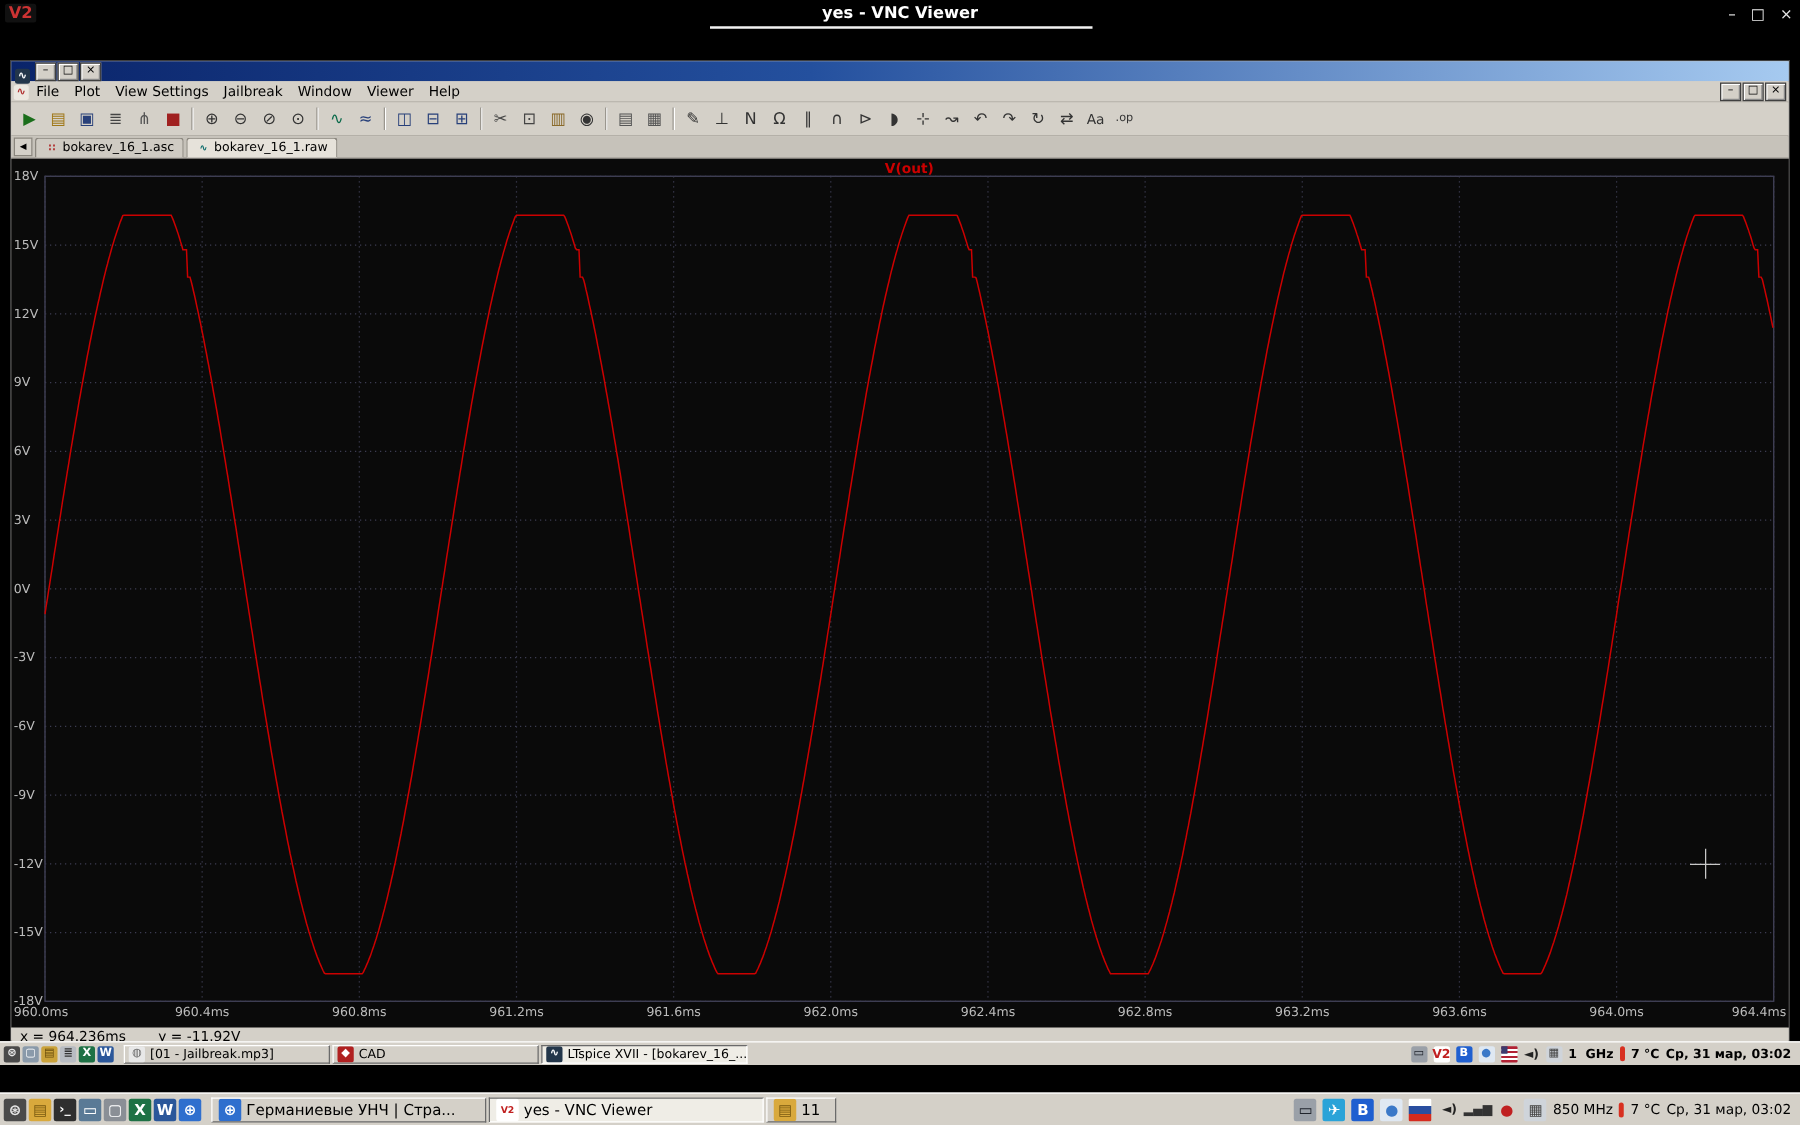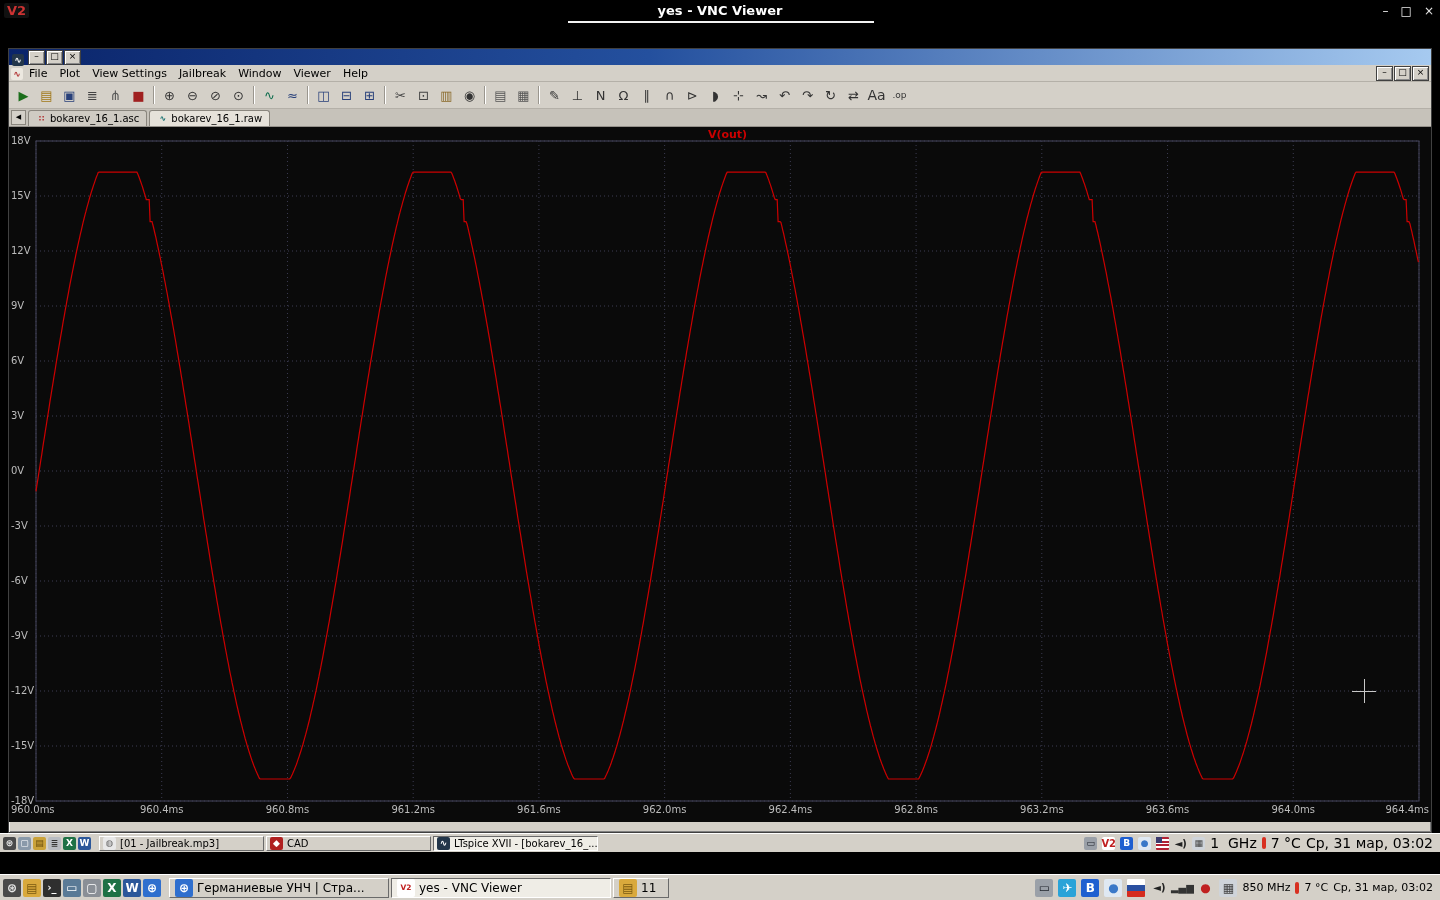--- a/index.html
+++ b/index.html
@@ -70,21 +70,21 @@
   #remote-taskbar{position:absolute;left:0;bottom:0;width:1440px;height:19px;}
   #host-taskbar{position:absolute;left:0;top:874px;width:1440px;height:26px;}
   .ql{display:flex;align-items:center;gap:2px;}
   .tasks{display:flex;align-items:center;gap:2px;margin-left:8px;}
   .task{display:inline-flex;align-items:center;gap:4px;border:1px solid;
         border-color:#fff #6a6a6a #6a6a6a #fff;background:#d4d0c8;overflow:hidden;
         white-space:nowrap;box-sizing:border-box;}
   .task.active{border-color:#6a6a6a #fff #fff #6a6a6a;background:#efede6;}
   .tray{margin-left:auto;display:flex;align-items:center;gap:5px;padding-right:4px;}
   .tray-text{font-size:11px;white-space:pre;}
-  #remote-taskbar .tray-text{font-size:14px;}
+  #remote-taskbar .tray-text{font-size:10px;font-weight:bold;}
   #remote-taskbar .task{width:165px;height:15px;font-size:10px;padding:0 3px;}
   #host-taskbar .task{width:220px;height:20px;font-size:12px;padding:0 5px;}
   #host-taskbar .task.small{width:56px;}
 
   .mini{display:inline-flex;align-items:center;justify-content:center;border-radius:2px;
         font-weight:bold;flex:none;}
   #remote-taskbar .mini{width:13px;height:13px;font-size:9px;}
   #host-taskbar .mini{width:18px;height:18px;font-size:12px;}
   #lt-titlebar .mini,#lt-menubar .mini{width:12px;height:12px;font-size:9px;}
   .tab .mini{width:11px;height:11px;font-size:8px;background:#f4f4f4;}
@@ -178,21 +178,21 @@
           <span class="tb-btn" style="color: rgb(51, 51, 51);">∥</span>
           <span class="tb-btn" style="color: rgb(51, 51, 51);">∩</span>
           <span class="tb-btn" style="color: rgb(51, 51, 51);">⊳</span>
           <span class="tb-btn" style="color: rgb(51, 51, 51);">◗</span>
           <span class="tb-btn" style="color: rgb(51, 51, 51);">⊹</span>
           <span class="tb-btn" style="color: rgb(51, 51, 51);">↝</span>
           <span class="tb-btn" style="color: rgb(51, 51, 51);">↶</span>
           <span class="tb-btn" style="color: rgb(51, 51, 51);">↷</span>
           <span class="tb-btn" style="color: rgb(51, 51, 51);">↻</span>
           <span class="tb-btn" style="color: rgb(51, 51, 51);">⇄</span>
-          <span class="tb-btn" style="color: rgb(51, 51, 51); font-size: 14px;">Aa</span>
+          <span class="tb-btn" style="color: rgb(51, 51, 51); font-size: 11px;">Aa</span>
           <span class="tb-btn" style="color: rgb(51, 51, 51); font-size: 9px;">.op</span>
         </div>
 
       <div id="lt-tabs">
         <span id="tab-scroll">◀</span>
         <span id="tabs-slot" style="display:flex;gap:2px;align-items:flex-end;">
             <span class="tab">
               <span class="mini" style="background: transparent; color: rgb(176, 48, 48);">∷</span>
               <span>bokarev_16_1.asc</span>
             </span>
@@ -258,20 +258,24 @@
             <text class="ylab" x="2" y="677">-18V</text>
             <text class="ptitle" x="718.5" y="11" text-anchor="middle" fill="#cc0000">V(out)</text>
             <path d="M27.0 364.3L27.9 358.2L28.9 352.1L29.8 346.0L30.8 339.9L31.7 333.9L32.7 327.8L33.6 321.7L34.5 315.7L35.5 309.6L36.4 303.6L37.4 297.5L38.3 291.5L39.3 285.5L40.2 279.6L41.1 273.6L42.1 267.7L43.0 261.8L44.0 255.9L44.9 250.1L45.9 244.3L46.8 238.5L47.7 232.8L48.7 227.1L49.6 221.5L50.6 215.9L51.5 210.3L52.5 204.8L53.4 199.3L54.3 193.9L55.3 188.6L56.2 183.3L57.2 178.0L58.1 172.8L59.1 167.7L60.0 162.6L60.9 157.6L61.9 152.7L62.8 147.8L63.8 143.0L64.7 138.3L65.7 133.7L66.6 129.1L67.5 124.6L68.5 120.2L69.4 115.8L70.4 111.6L71.3 107.4L72.3 103.3L73.2 99.3L74.1 95.4L75.1 91.5L76.0 87.8L77.0 84.2L77.9 80.6L78.9 77.1L79.8 73.8L80.7 70.5L81.7 67.3L82.6 64.2L83.6 61.2L84.5 58.4L85.5 55.6L86.4 52.9L87.3 50.3L88.3 47.9L89.2 45.5L90.2 45.2L91.1 45.2L92.1 45.2L93.0 45.2L93.9 45.2L94.9 45.2L95.8 45.2L96.8 45.2L97.7 45.2L98.7 45.2L99.6 45.2L100.6 45.2L101.5 45.2L102.4 45.2L103.4 45.2L104.3 45.2L105.3 45.2L106.2 45.2L107.2 45.2L108.1 45.2L109.0 45.2L110.0 45.2L110.9 45.2L111.9 45.2L112.8 45.2L113.8 45.2L114.7 45.2L115.6 45.2L116.6 45.2L117.5 45.2L118.5 45.2L119.4 45.2L120.4 45.2L121.3 45.2L122.2 45.2L123.2 45.2L124.1 45.2L125.1 45.2L126.0 45.2L127.0 45.2L127.9 45.2L128.8 47.1L129.8 49.5L130.7 52.0L131.7 54.7L132.6 57.4L133.6 60.3L134.5 63.2L135.4 66.3L136.4 69.4L137.3 72.7L138.3 72.7L139.2 72.7L140.2 72.7L141.1 94.7L142.0 94.7L143.0 94.7L143.9 98.0L144.9 102.0L145.8 106.0L146.8 110.2L147.7 114.4L148.6 118.7L149.6 123.1L150.5 127.6L151.5 132.1L152.4 136.8L153.4 141.5L154.3 146.2L155.2 151.1L156.2 156.0L157.1 161.0L158.1 166.0L159.0 171.1L160.0 176.3L160.9 181.5L161.8 186.8L162.8 192.1L163.7 197.5L164.7 203.0L165.6 208.5L166.6 214.0L167.5 219.6L168.4 225.2L169.4 230.9L170.3 236.6L171.3 242.4L172.2 248.2L173.2 254.0L174.1 259.8L175.0 265.7L176.0 271.6L176.9 277.6L177.9 283.5L178.8 289.5L179.8 295.5L180.7 301.5L181.6 307.6L182.6 313.6L183.5 319.7L184.5 325.8L185.4 331.8L186.4 337.9L187.3 344.0L188.2 350.1L189.2 356.2L190.1 362.2L191.1 368.3L192.0 374.4L193.0 380.4L193.9 386.5L194.8 392.5L195.8 398.5L196.7 404.5L197.7 410.4L198.6 416.4L199.6 422.3L200.5 428.2L201.4 434.0L202.4 439.8L203.3 445.6L204.3 451.4L205.2 457.1L206.2 462.8L207.1 468.4L208.0 474.0L209.0 479.5L209.9 485.0L210.9 490.5L211.8 495.9L212.8 501.2L213.7 506.5L214.6 511.7L215.6 516.9L216.5 522.0L217.5 527.0L218.4 532.0L219.4 536.9L220.3 541.8L221.2 546.5L222.2 551.2L223.1 555.9L224.1 560.4L225.0 564.9L226.0 569.3L226.9 573.6L227.8 577.8L228.8 582.0L229.7 586.0L230.7 590.0L231.6 593.9L232.6 597.7L233.5 601.4L234.5 605.0L235.4 608.6L236.3 612.0L237.3 615.3L238.2 618.6L239.2 621.7L240.1 624.8L241.1 627.7L242.0 630.6L242.9 633.3L243.9 636.0L244.8 638.5L245.8 640.9L246.7 643.3L247.7 645.5L248.6 647.6L249.5 649.6L250.5 651.5L251.4 652.0L252.4 652.0L253.3 652.0L254.3 652.0L255.2 652.0L256.1 652.0L257.1 652.0L258.0 652.0L259.0 652.0L259.9 652.0L260.9 652.0L261.8 652.0L262.7 652.0L263.7 652.0L264.6 652.0L265.6 652.0L266.5 652.0L267.5 652.0L268.4 652.0L269.3 652.0L270.3 652.0L271.2 652.0L272.2 652.0L273.1 652.0L274.1 652.0L275.0 652.0L275.9 652.0L276.9 652.0L277.8 652.0L278.8 652.0L279.7 652.0L280.7 652.0L281.6 650.9L282.5 648.9L283.5 646.9L284.4 644.7L285.4 642.5L286.3 640.1L287.3 637.7L288.2 635.1L289.1 632.4L290.1 629.6L291.0 626.8L292.0 623.8L292.9 620.7L293.9 617.5L294.8 614.2L295.7 610.9L296.7 607.4L297.6 603.8L298.6 600.2L299.5 596.5L300.5 592.6L301.4 588.7L302.3 584.7L303.3 580.6L304.2 576.4L305.2 572.2L306.1 567.8L307.1 563.4L308.0 558.9L308.9 554.3L309.9 549.7L310.8 545.0L311.8 540.2L312.7 535.3L313.7 530.4L314.6 525.4L315.5 520.3L316.5 515.2L317.4 510.0L318.4 504.7L319.3 499.4L320.3 494.1L321.2 488.7L322.1 483.2L323.1 477.7L324.0 472.1L325.0 466.5L325.9 460.9L326.9 455.2L327.8 449.5L328.7 443.7L329.7 437.9L330.6 432.1L331.6 426.2L332.5 420.3L333.5 414.4L334.4 408.4L335.3 402.5L336.3 396.5L337.2 390.5L338.2 384.4L339.1 378.4L340.1 372.3L341.0 366.3L341.9 360.2L342.9 354.1L343.8 348.1L344.8 342.0L345.7 335.9L346.7 329.8L347.6 323.7L348.5 317.7L349.5 311.6L350.4 305.6L351.4 299.5L352.3 293.5L353.3 287.5L354.2 281.5L355.1 275.6L356.1 269.7L357.0 263.8L358.0 257.9L358.9 252.0L359.9 246.2L360.8 240.4L361.7 234.7L362.7 229.0L363.6 223.3L364.6 217.7L365.5 212.1L366.5 206.6L367.4 201.1L368.3 195.7L369.3 190.3L370.2 185.0L371.2 179.7L372.1 174.5L373.1 169.4L374.0 164.3L375.0 159.3L375.9 154.3L376.8 149.5L377.8 144.6L378.7 139.9L379.7 135.2L380.6 130.6L381.6 126.1L382.5 121.6L383.4 117.3L384.4 113.0L385.3 108.8L386.3 104.7L387.2 100.6L388.2 96.7L389.1 92.8L390.0 89.0L391.0 85.4L391.9 81.8L392.9 78.3L393.8 74.9L394.8 71.6L395.7 68.4L396.6 65.2L397.6 62.2L398.5 59.3L399.5 56.5L400.4 53.8L401.4 51.2L402.3 48.7L403.2 46.3L404.2 45.2L405.1 45.2L406.1 45.2L407.0 45.2L408.0 45.2L408.9 45.2L409.8 45.2L410.8 45.2L411.7 45.2L412.7 45.2L413.6 45.2L414.6 45.2L415.5 45.2L416.4 45.2L417.4 45.2L418.3 45.2L419.3 45.2L420.2 45.2L421.2 45.2L422.1 45.2L423.0 45.2L424.0 45.2L424.9 45.2L425.9 45.2L426.8 45.2L427.8 45.2L428.7 45.2L429.6 45.2L430.6 45.2L431.5 45.2L432.5 45.2L433.4 45.2L434.4 45.2L435.3 45.2L436.2 45.2L437.2 45.2L438.1 45.2L439.1 45.2L440.0 45.2L441.0 45.2L441.9 45.2L442.8 46.3L443.8 48.7L444.7 51.2L445.7 53.8L446.6 56.5L447.6 59.3L448.5 62.2L449.4 65.2L450.4 68.4L451.3 71.6L452.3 72.7L453.2 72.7L454.2 72.7L455.1 94.7L456.0 94.7L457.0 94.7L457.9 96.7L458.9 100.6L459.8 104.7L460.8 108.8L461.7 113.0L462.6 117.3L463.6 121.6L464.5 126.1L465.5 130.6L466.4 135.2L467.4 139.9L468.3 144.6L469.2 149.5L470.2 154.3L471.1 159.3L472.1 164.3L473.0 169.4L474.0 174.5L474.9 179.7L475.8 185.0L476.8 190.3L477.7 195.7L478.7 201.1L479.6 206.6L480.6 212.1L481.5 217.7L482.4 223.3L483.4 229.0L484.3 234.7L485.3 240.4L486.2 246.2L487.2 252.0L488.1 257.9L489.0 263.8L490.0 269.7L490.9 275.6L491.9 281.5L492.8 287.5L493.8 293.5L494.7 299.5L495.6 305.6L496.6 311.6L497.5 317.7L498.5 323.7L499.4 329.8L500.4 335.9L501.3 342.0L502.2 348.1L503.2 354.1L504.1 360.2L505.1 366.3L506.0 372.3L507.0 378.4L507.9 384.4L508.8 390.5L509.8 396.5L510.7 402.5L511.7 408.4L512.6 414.4L513.6 420.3L514.5 426.2L515.5 432.1L516.4 437.9L517.3 443.7L518.3 449.5L519.2 455.2L520.2 460.9L521.1 466.5L522.1 472.1L523.0 477.7L523.9 483.2L524.9 488.7L525.8 494.1L526.8 499.4L527.7 504.7L528.7 510.0L529.6 515.2L530.5 520.3L531.5 525.4L532.4 530.4L533.4 535.3L534.3 540.2L535.3 545.0L536.2 549.7L537.1 554.3L538.1 558.9L539.0 563.4L540.0 567.8L540.9 572.2L541.9 576.4L542.8 580.6L543.7 584.7L544.7 588.7L545.6 592.6L546.6 596.5L547.5 600.2L548.5 603.8L549.4 607.4L550.3 610.9L551.3 614.2L552.2 617.5L553.2 620.7L554.1 623.8L555.1 626.8L556.0 629.6L556.9 632.4L557.9 635.1L558.8 637.7L559.8 640.1L560.7 642.5L561.7 644.7L562.6 646.9L563.5 648.9L564.5 650.9L565.4 652.0L566.4 652.0L567.3 652.0L568.3 652.0L569.2 652.0L570.1 652.0L571.1 652.0L572.0 652.0L573.0 652.0L573.9 652.0L574.9 652.0L575.8 652.0L576.7 652.0L577.7 652.0L578.6 652.0L579.6 652.0L580.5 652.0L581.5 652.0L582.4 652.0L583.3 652.0L584.3 652.0L585.2 652.0L586.2 652.0L587.1 652.0L588.1 652.0L589.0 652.0L589.9 652.0L590.9 652.0L591.8 652.0L592.8 652.0L593.7 652.0L594.7 652.0L595.6 651.5L596.5 649.6L597.5 647.6L598.4 645.5L599.4 643.3L600.3 640.9L601.3 638.5L602.2 636.0L603.1 633.3L604.1 630.6L605.0 627.7L606.0 624.8L606.9 621.7L607.9 618.6L608.8 615.3L609.7 612.0L610.7 608.6L611.6 605.0L612.6 601.4L613.5 597.7L614.5 593.9L615.4 590.0L616.3 586.0L617.3 582.0L618.2 577.8L619.2 573.6L620.1 569.3L621.1 564.9L622.0 560.4L622.9 555.9L623.9 551.2L624.8 546.5L625.8 541.8L626.7 536.9L627.7 532.0L628.6 527.0L629.5 522.0L630.5 516.9L631.4 511.7L632.4 506.5L633.3 501.2L634.3 495.9L635.2 490.5L636.1 485.0L637.1 479.5L638.0 474.0L639.0 468.4L639.9 462.8L640.9 457.1L641.8 451.4L642.7 445.6L643.7 439.8L644.6 434.0L645.6 428.2L646.5 422.3L647.5 416.4L648.4 410.4L649.4 404.5L650.3 398.5L651.2 392.5L652.2 386.5L653.1 380.4L654.1 374.4L655.0 368.3L656.0 362.2L656.9 356.2L657.8 350.1L658.8 344.0L659.7 337.9L660.7 331.8L661.6 325.8L662.6 319.7L663.5 313.6L664.4 307.6L665.4 301.5L666.3 295.5L667.3 289.5L668.2 283.5L669.2 277.6L670.1 271.6L671.0 265.7L672.0 259.8L672.9 254.0L673.9 248.2L674.8 242.4L675.8 236.6L676.7 230.9L677.6 225.2L678.6 219.6L679.5 214.0L680.5 208.5L681.4 203.0L682.4 197.5L683.3 192.1L684.2 186.8L685.2 181.5L686.1 176.3L687.1 171.1L688.0 166.0L689.0 161.0L689.9 156.0L690.8 151.1L691.8 146.2L692.7 141.5L693.7 136.8L694.6 132.1L695.6 127.6L696.5 123.1L697.4 118.7L698.4 114.4L699.3 110.2L700.3 106.0L701.2 102.0L702.2 98.0L703.1 94.1L704.0 90.3L705.0 86.6L705.9 83.0L706.9 79.4L707.8 76.0L708.8 72.7L709.7 69.4L710.6 66.3L711.6 63.2L712.5 60.3L713.5 57.4L714.4 54.7L715.4 52.0L716.3 49.5L717.2 47.1L718.2 45.2L719.1 45.2L720.1 45.2L721.0 45.2L722.0 45.2L722.9 45.2L723.8 45.2L724.8 45.2L725.7 45.2L726.7 45.2L727.6 45.2L728.6 45.2L729.5 45.2L730.4 45.2L731.4 45.2L732.3 45.2L733.3 45.2L734.2 45.2L735.2 45.2L736.1 45.2L737.0 45.2L738.0 45.2L738.9 45.2L739.9 45.2L740.8 45.2L741.8 45.2L742.7 45.2L743.6 45.2L744.6 45.2L745.5 45.2L746.5 45.2L747.4 45.2L748.4 45.2L749.3 45.2L750.2 45.2L751.2 45.2L752.1 45.2L753.1 45.2L754.0 45.2L755.0 45.2L755.9 45.2L756.8 45.5L757.8 47.9L758.7 50.3L759.7 52.9L760.6 55.6L761.6 58.4L762.5 61.2L763.4 64.2L764.4 67.3L765.3 70.5L766.3 72.7L767.2 72.7L768.2 72.7L769.1 94.7L770.0 94.7L771.0 94.7L771.9 95.4L772.9 99.3L773.8 103.3L774.8 107.4L775.7 111.6L776.6 115.8L777.6 120.2L778.5 124.6L779.5 129.1L780.4 133.7L781.4 138.3L782.3 143.0L783.2 147.8L784.2 152.7L785.1 157.6L786.1 162.6L787.0 167.7L788.0 172.8L788.9 178.0L789.9 183.3L790.8 188.6L791.7 193.9L792.7 199.3L793.6 204.8L794.6 210.3L795.5 215.9L796.5 221.5L797.4 227.1L798.3 232.8L799.3 238.5L800.2 244.3L801.2 250.1L802.1 255.9L803.1 261.8L804.0 267.7L804.9 273.6L805.9 279.6L806.8 285.5L807.8 291.5L808.7 297.5L809.7 303.6L810.6 309.6L811.5 315.7L812.5 321.7L813.4 327.8L814.4 333.9L815.3 339.9L816.3 346.0L817.2 352.1L818.1 358.2L819.1 364.3L820.0 370.3L821.0 376.4L821.9 382.4L822.9 388.5L823.8 394.5L824.7 400.5L825.7 406.5L826.6 412.4L827.6 418.3L828.5 424.2L829.5 430.1L830.4 436.0L831.3 441.8L832.3 447.6L833.2 453.3L834.2 459.0L835.1 464.7L836.1 470.3L837.0 475.9L837.9 481.4L838.9 486.9L839.8 492.3L840.8 497.7L841.7 503.0L842.7 508.3L843.6 513.5L844.5 518.6L845.5 523.7L846.4 528.7L847.4 533.7L848.3 538.5L849.3 543.4L850.2 548.1L851.1 552.8L852.1 557.4L853.0 561.9L854.0 566.4L854.9 570.7L855.9 575.0L856.8 579.2L857.7 583.3L858.7 587.4L859.6 591.3L860.6 595.2L861.5 599.0L862.5 602.6L863.4 606.2L864.3 609.7L865.3 613.1L866.2 616.4L867.2 619.6L868.1 622.8L869.1 625.8L870.0 628.7L870.9 631.5L871.9 634.2L872.8 636.8L873.8 639.3L874.7 641.7L875.7 644.0L876.6 646.2L877.5 648.3L878.5 650.2L879.4 652.0L880.4 652.0L881.3 652.0L882.3 652.0L883.2 652.0L884.1 652.0L885.1 652.0L886.0 652.0L887.0 652.0L887.9 652.0L888.9 652.0L889.8 652.0L890.7 652.0L891.7 652.0L892.6 652.0L893.6 652.0L894.5 652.0L895.5 652.0L896.4 652.0L897.3 652.0L898.3 652.0L899.2 652.0L900.2 652.0L901.1 652.0L902.1 652.0L903.0 652.0L903.9 652.0L904.9 652.0L905.8 652.0L906.8 652.0L907.7 652.0L908.7 652.0L909.6 652.0L910.5 650.2L911.5 648.3L912.4 646.2L913.4 644.0L914.3 641.7L915.3 639.3L916.2 636.8L917.1 634.2L918.1 631.5L919.0 628.7L920.0 625.8L920.9 622.8L921.9 619.6L922.8 616.4L923.7 613.1L924.7 609.7L925.6 606.2L926.6 602.6L927.5 599.0L928.5 595.2L929.4 591.3L930.4 587.4L931.3 583.3L932.2 579.2L933.2 575.0L934.1 570.7L935.1 566.4L936.0 561.9L937.0 557.4L937.9 552.8L938.8 548.1L939.8 543.4L940.7 538.5L941.7 533.7L942.6 528.7L943.6 523.7L944.5 518.6L945.4 513.5L946.4 508.3L947.3 503.0L948.3 497.7L949.2 492.3L950.2 486.9L951.1 481.4L952.0 475.9L953.0 470.3L953.9 464.7L954.9 459.0L955.8 453.3L956.8 447.6L957.7 441.8L958.6 436.0L959.6 430.1L960.5 424.2L961.5 418.3L962.4 412.4L963.4 406.5L964.3 400.5L965.2 394.5L966.2 388.5L967.1 382.4L968.1 376.4L969.0 370.3L970.0 364.3L970.9 358.2L971.8 352.1L972.8 346.0L973.7 339.9L974.7 333.9L975.6 327.8L976.6 321.7L977.5 315.7L978.4 309.6L979.4 303.6L980.3 297.5L981.3 291.5L982.2 285.5L983.2 279.6L984.1 273.6L985.0 267.7L986.0 261.8L986.9 255.9L987.9 250.1L988.8 244.3L989.8 238.5L990.7 232.8L991.6 227.1L992.6 221.5L993.5 215.9L994.5 210.3L995.4 204.8L996.4 199.3L997.3 193.9L998.2 188.6L999.2 183.3L1000.1 178.0L1001.1 172.8L1002.0 167.7L1003.0 162.6L1003.9 157.6L1004.8 152.7L1005.8 147.8L1006.7 143.0L1007.7 138.3L1008.6 133.7L1009.6 129.1L1010.5 124.6L1011.4 120.2L1012.4 115.8L1013.3 111.6L1014.3 107.4L1015.2 103.3L1016.2 99.3L1017.1 95.4L1018.0 91.5L1019.0 87.8L1019.9 84.2L1020.9 80.6L1021.8 77.1L1022.8 73.8L1023.7 70.5L1024.6 67.3L1025.6 64.2L1026.5 61.2L1027.5 58.4L1028.4 55.6L1029.4 52.9L1030.3 50.3L1031.2 47.9L1032.2 45.5L1033.1 45.2L1034.1 45.2L1035.0 45.2L1036.0 45.2L1036.9 45.2L1037.8 45.2L1038.8 45.2L1039.7 45.2L1040.7 45.2L1041.6 45.2L1042.6 45.2L1043.5 45.2L1044.4 45.2L1045.4 45.2L1046.3 45.2L1047.3 45.2L1048.2 45.2L1049.2 45.2L1050.1 45.2L1051.0 45.2L1052.0 45.2L1052.9 45.2L1053.9 45.2L1054.8 45.2L1055.8 45.2L1056.7 45.2L1057.6 45.2L1058.6 45.2L1059.5 45.2L1060.5 45.2L1061.4 45.2L1062.4 45.2L1063.3 45.2L1064.3 45.2L1065.2 45.2L1066.1 45.2L1067.1 45.2L1068.0 45.2L1069.0 45.2L1069.9 45.2L1070.9 45.2L1071.8 47.1L1072.7 49.5L1073.7 52.0L1074.6 54.7L1075.6 57.4L1076.5 60.3L1077.5 63.2L1078.4 66.3L1079.3 69.4L1080.3 72.7L1081.2 72.7L1082.2 72.7L1083.1 72.7L1084.1 94.7L1085.0 94.7L1085.9 94.7L1086.9 98.0L1087.8 102.0L1088.8 106.0L1089.7 110.2L1090.7 114.4L1091.6 118.7L1092.5 123.1L1093.5 127.6L1094.4 132.1L1095.4 136.8L1096.3 141.5L1097.3 146.2L1098.2 151.1L1099.1 156.0L1100.1 161.0L1101.0 166.0L1102.0 171.1L1102.9 176.3L1103.9 181.5L1104.8 186.8L1105.7 192.1L1106.7 197.5L1107.6 203.0L1108.6 208.5L1109.5 214.0L1110.5 219.6L1111.4 225.2L1112.3 230.9L1113.3 236.6L1114.2 242.4L1115.2 248.2L1116.1 254.0L1117.1 259.8L1118.0 265.7L1118.9 271.6L1119.9 277.6L1120.8 283.5L1121.8 289.5L1122.7 295.5L1123.7 301.5L1124.6 307.6L1125.5 313.6L1126.5 319.7L1127.4 325.8L1128.4 331.8L1129.3 337.9L1130.3 344.0L1131.2 350.1L1132.1 356.2L1133.1 362.2L1134.0 368.3L1135.0 374.4L1135.9 380.4L1136.9 386.5L1137.8 392.5L1138.7 398.5L1139.7 404.5L1140.6 410.4L1141.6 416.4L1142.5 422.3L1143.5 428.2L1144.4 434.0L1145.3 439.8L1146.3 445.6L1147.2 451.4L1148.2 457.1L1149.1 462.8L1150.1 468.4L1151.0 474.0L1151.9 479.5L1152.9 485.0L1153.8 490.5L1154.8 495.9L1155.7 501.2L1156.7 506.5L1157.6 511.7L1158.5 516.9L1159.5 522.0L1160.4 527.0L1161.4 532.0L1162.3 536.9L1163.3 541.8L1164.2 546.5L1165.1 551.2L1166.1 555.9L1167.0 560.4L1168.0 564.9L1168.9 569.3L1169.9 573.6L1170.8 577.8L1171.7 582.0L1172.7 586.0L1173.6 590.0L1174.6 593.9L1175.5 597.7L1176.5 601.4L1177.4 605.0L1178.3 608.6L1179.3 612.0L1180.2 615.3L1181.2 618.6L1182.1 621.7L1183.1 624.8L1184.0 627.7L1184.9 630.6L1185.9 633.3L1186.8 636.0L1187.8 638.5L1188.7 640.9L1189.7 643.3L1190.6 645.5L1191.5 647.6L1192.5 649.6L1193.4 651.5L1194.4 652.0L1195.3 652.0L1196.3 652.0L1197.2 652.0L1198.1 652.0L1199.1 652.0L1200.0 652.0L1201.0 652.0L1201.9 652.0L1202.9 652.0L1203.8 652.0L1204.8 652.0L1205.7 652.0L1206.6 652.0L1207.6 652.0L1208.5 652.0L1209.5 652.0L1210.4 652.0L1211.4 652.0L1212.3 652.0L1213.2 652.0L1214.2 652.0L1215.1 652.0L1216.1 652.0L1217.0 652.0L1218.0 652.0L1218.9 652.0L1219.8 652.0L1220.8 652.0L1221.7 652.0L1222.7 652.0L1223.6 652.0L1224.6 650.9L1225.5 648.9L1226.4 646.9L1227.4 644.7L1228.3 642.5L1229.3 640.1L1230.2 637.7L1231.2 635.1L1232.1 632.4L1233.0 629.6L1234.0 626.8L1234.9 623.8L1235.9 620.7L1236.8 617.5L1237.8 614.2L1238.7 610.9L1239.6 607.4L1240.6 603.8L1241.5 600.2L1242.5 596.5L1243.4 592.6L1244.4 588.7L1245.3 584.7L1246.2 580.6L1247.2 576.4L1248.1 572.2L1249.1 567.8L1250.0 563.4L1251.0 558.9L1251.9 554.3L1252.8 549.7L1253.8 545.0L1254.7 540.2L1255.7 535.3L1256.6 530.4L1257.6 525.4L1258.5 520.3L1259.4 515.2L1260.4 510.0L1261.3 504.7L1262.3 499.4L1263.2 494.1L1264.2 488.7L1265.1 483.2L1266.0 477.7L1267.0 472.1L1267.9 466.5L1268.9 460.9L1269.8 455.2L1270.8 449.5L1271.7 443.7L1272.6 437.9L1273.6 432.1L1274.5 426.2L1275.5 420.3L1276.4 414.4L1277.4 408.4L1278.3 402.5L1279.2 396.5L1280.2 390.5L1281.1 384.4L1282.1 378.4L1283.0 372.3L1284.0 366.3L1284.9 360.2L1285.8 354.1L1286.8 348.1L1287.7 342.0L1288.7 335.9L1289.6 329.8L1290.6 323.7L1291.5 317.7L1292.4 311.6L1293.4 305.6L1294.3 299.5L1295.3 293.5L1296.2 287.5L1297.2 281.5L1298.1 275.6L1299.0 269.7L1300.0 263.8L1300.9 257.9L1301.9 252.0L1302.8 246.2L1303.8 240.4L1304.7 234.7L1305.6 229.0L1306.6 223.3L1307.5 217.7L1308.5 212.1L1309.4 206.6L1310.4 201.1L1311.3 195.7L1312.2 190.3L1313.2 185.0L1314.1 179.7L1315.1 174.5L1316.0 169.4L1317.0 164.3L1317.9 159.3L1318.8 154.3L1319.8 149.5L1320.7 144.6L1321.7 139.9L1322.6 135.2L1323.6 130.6L1324.5 126.1L1325.4 121.6L1326.4 117.3L1327.3 113.0L1328.3 108.8L1329.2 104.7L1330.2 100.6L1331.1 96.7L1332.0 92.8L1333.0 89.0L1333.9 85.4L1334.9 81.8L1335.8 78.3L1336.8 74.9L1337.7 71.6L1338.6 68.4L1339.6 65.2L1340.5 62.2L1341.5 59.3L1342.4 56.5L1343.4 53.8L1344.3 51.2L1345.3 48.7L1346.2 46.3L1347.1 45.2L1348.1 45.2L1349.0 45.2L1350.0 45.2L1350.9 45.2L1351.9 45.2L1352.8 45.2L1353.7 45.2L1354.7 45.2L1355.6 45.2L1356.6 45.2L1357.5 45.2L1358.5 45.2L1359.4 45.2L1360.3 45.2L1361.3 45.2L1362.2 45.2L1363.2 45.2L1364.1 45.2L1365.1 45.2L1366.0 45.2L1366.9 45.2L1367.9 45.2L1368.8 45.2L1369.8 45.2L1370.7 45.2L1371.7 45.2L1372.6 45.2L1373.5 45.2L1374.5 45.2L1375.4 45.2L1376.4 45.2L1377.3 45.2L1378.3 45.2L1379.2 45.2L1380.1 45.2L1381.1 45.2L1382.0 45.2L1383.0 45.2L1383.9 45.2L1384.9 45.2L1385.8 46.3L1386.7 48.7L1387.7 51.2L1388.6 53.8L1389.6 56.5L1390.5 59.3L1391.5 62.2L1392.4 65.2L1393.3 68.4L1394.3 71.6L1395.2 72.7L1396.2 72.7L1397.1 72.7L1398.1 94.7L1399.0 94.7L1399.9 94.7L1400.9 96.7L1401.8 100.6L1402.8 104.7L1403.7 108.8L1404.7 113.0L1405.6 117.3L1406.5 121.6L1407.5 126.1L1408.4 130.6L1409.4 135.2" fill="none" stroke="#cc0000" stroke-width="1.2"></path>
           </svg>
         <div class="crosshair">
           <div class="h"></div>
             <div class="v"></div>
         </div>
       </div>
 
+      <div id="lt-status">
+        <span>x = 964.236ms</span>
+        <span>y = -11.92V</span>
+      </div>
     </div>
 
     <div id="remote-taskbar" class="taskbar">
         <span class="ql">
           <span class="mini" style="background: rgb(74, 74, 74); color: rgb(232, 232, 232);">⊛</span>
           <span class="mini" style="background: rgb(138, 154, 170); color: rgb(255, 255, 255);">▢</span>
           <span class="mini" style="background: rgb(202, 162, 58); color: rgb(107, 78, 12);">▤</span>
           <span class="mini" style="background: rgb(184, 188, 194); color: rgb(51, 51, 51);">≣</span>
           <span class="mini" style="background: rgb(30, 113, 69); color: rgb(255, 255, 255);">X</span>
           <span class="mini" style="background: rgb(43, 87, 154); color: rgb(255, 255, 255);">W</span>

